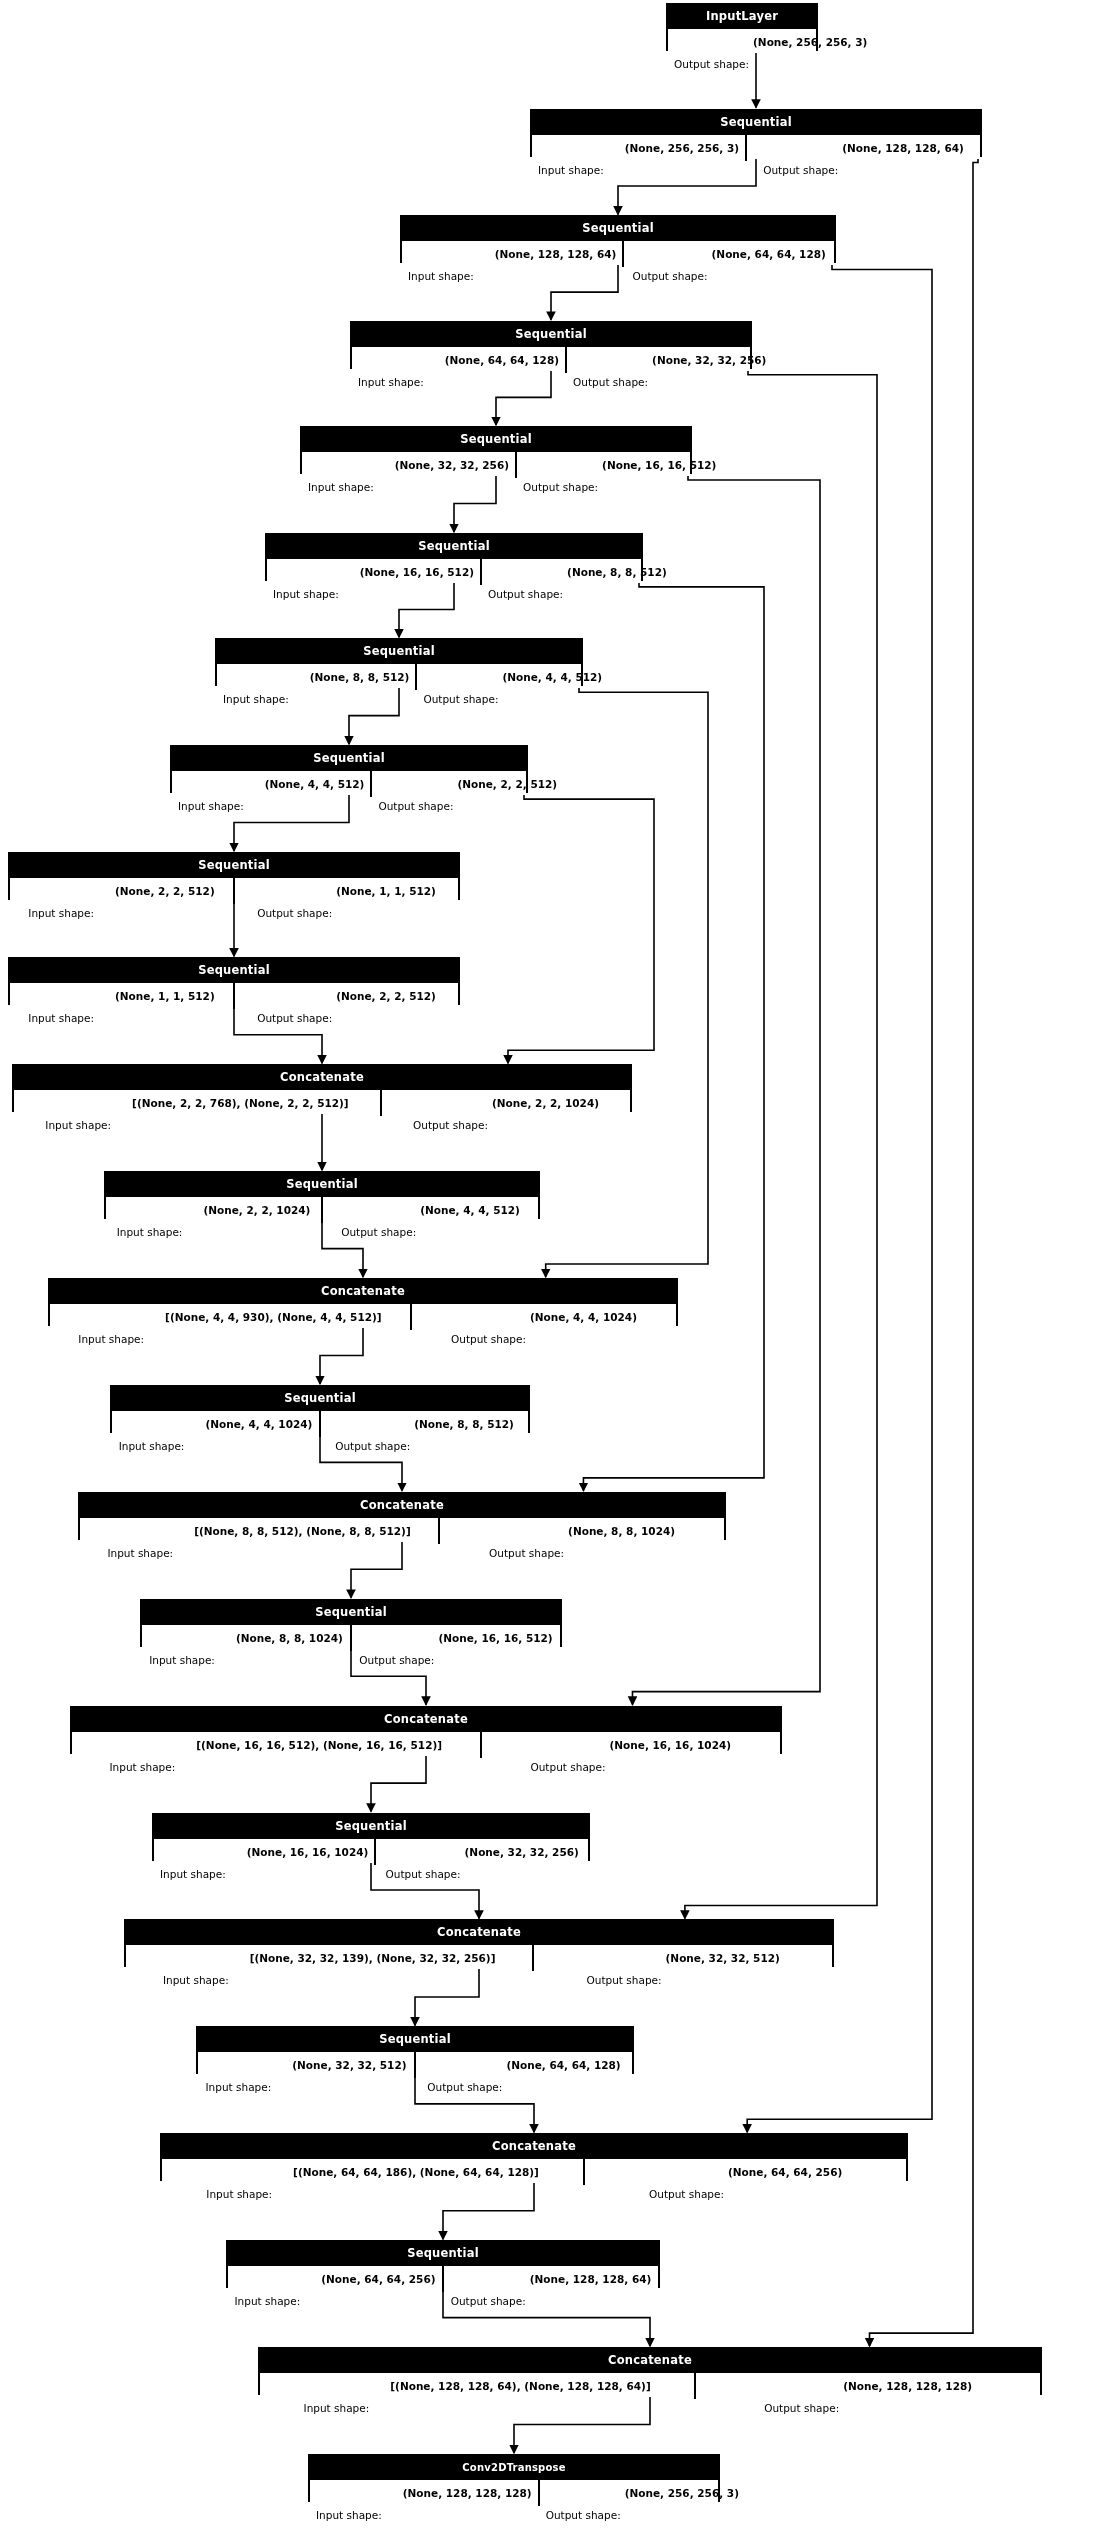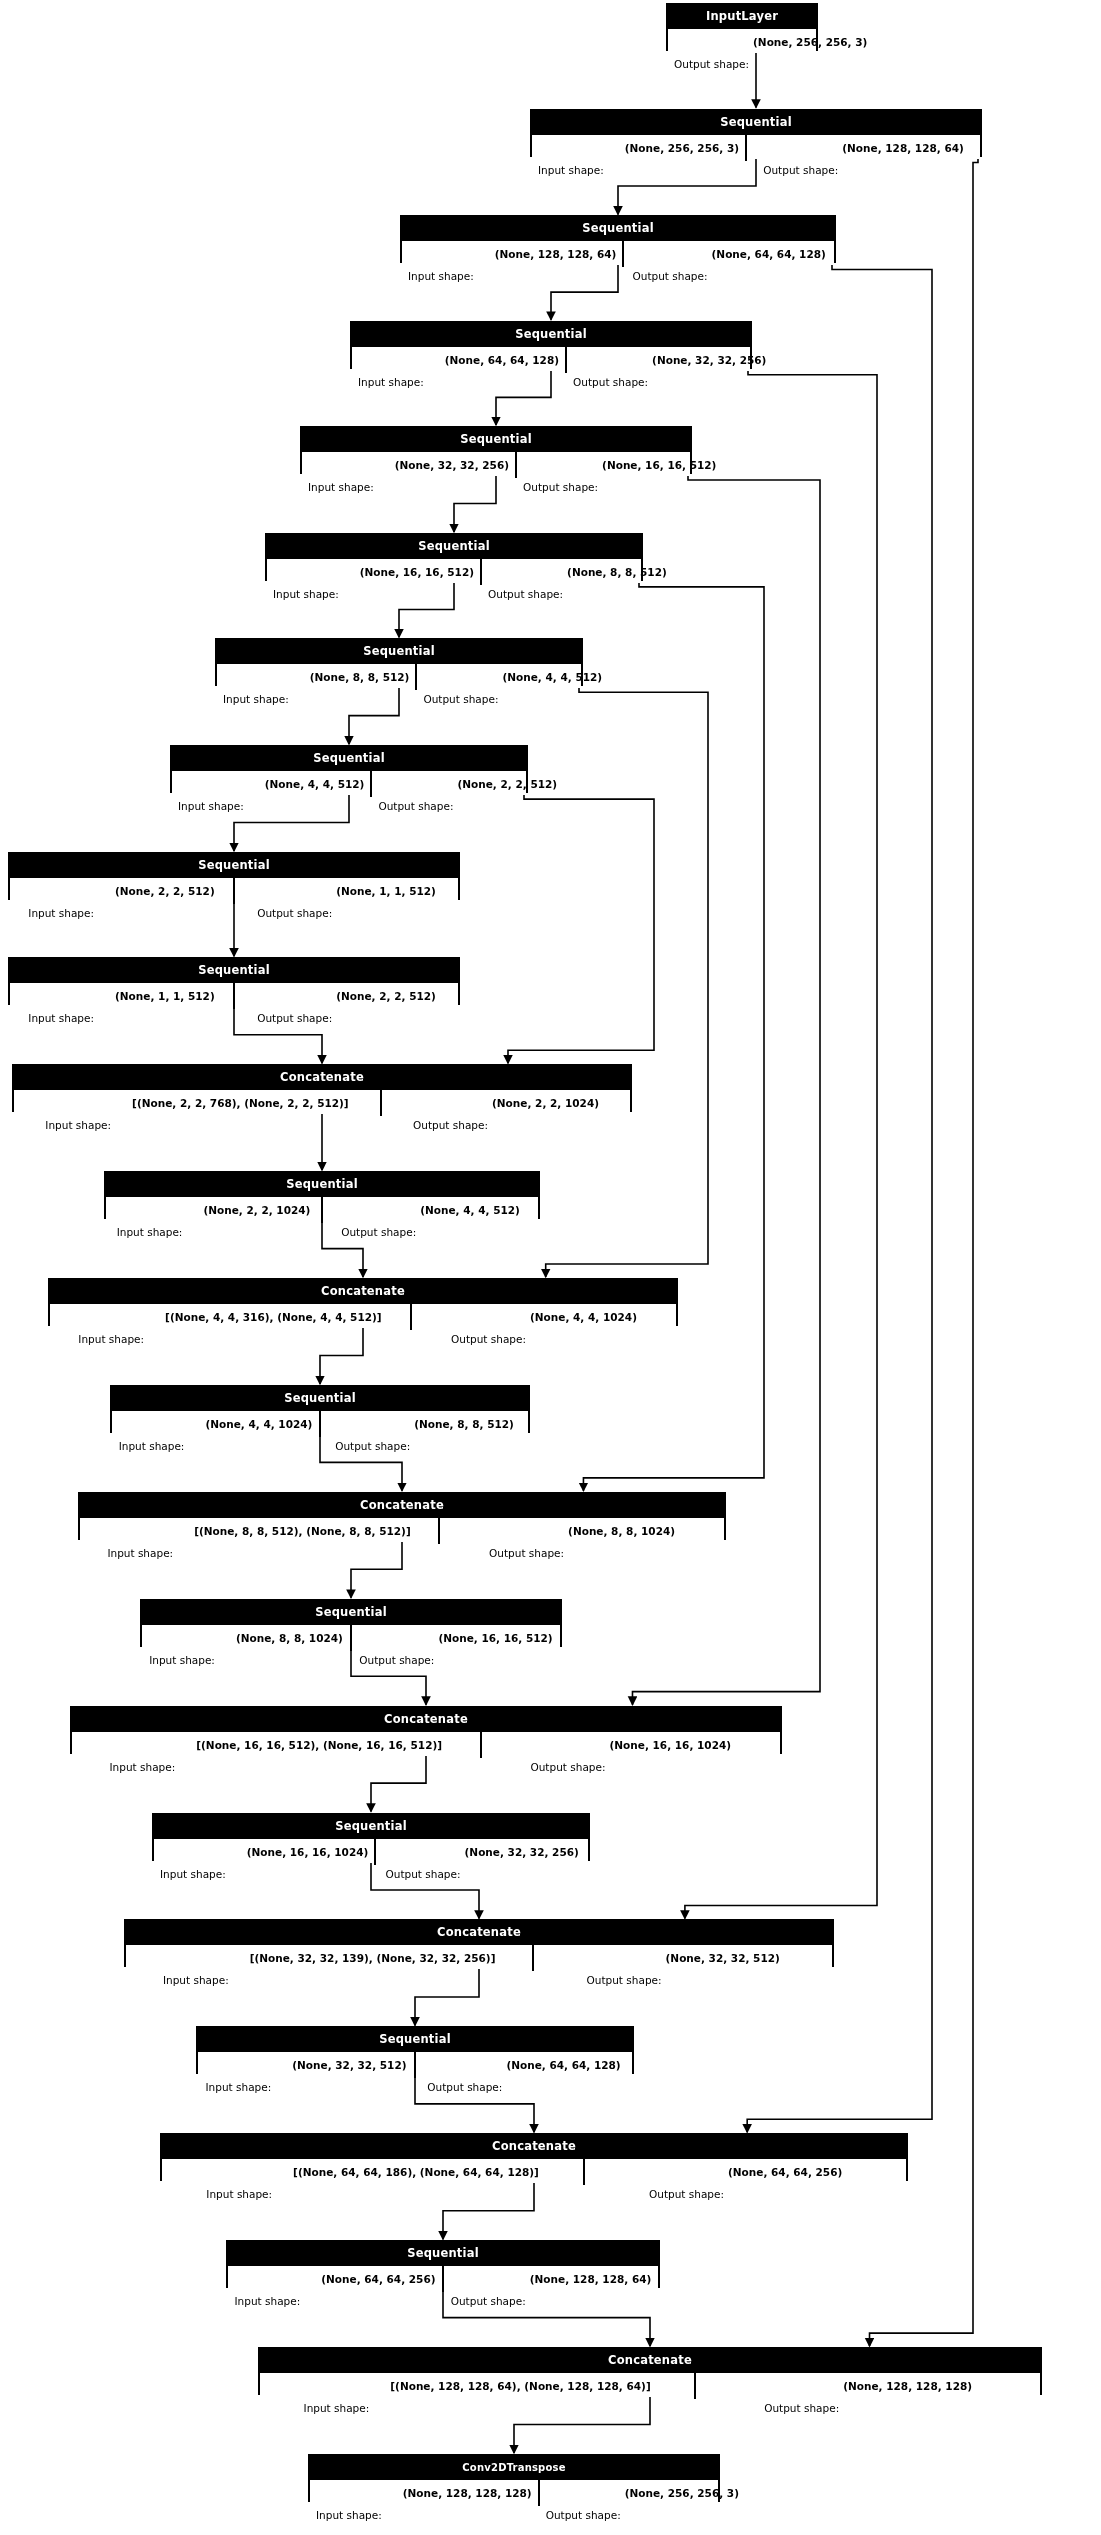--- a/index.html
+++ b/index.html
@@ -212,21 +212,21 @@
             <span class="lbl">Output shape:</span>
             <span class="val">(None, 4, 4, 512)</span>
           </div>
         </div>
       </div>
       <div class="node" style="left: 48px; top: 1278.03px; width: 630px; height: 48px;">
         <div class="node-title" style="height: 22px; font-size: 11.5px;">Concatenate</div>
         <div class="node-shapes" style="height: 26px; border-top: 2px solid rgb(0, 0, 0);">
           <div class="cell left" style="flex: 0.58 0 0px; height: 26px; font-size: 10.5px;">
             <span class="lbl">Input shape:</span>
-            <span class="val">[(None, 4, 4, 316), (None, 4, 4, 512)]</span>
+            <span class="val">[(None, 4, 4, 930), (None, 4, 4, 512)]</span>
           </div>
           <div class="cell" style="flex: 0.42 0 0px; height: 26px; font-size: 10.5px;">
             <span class="lbl">Output shape:</span>
             <span class="val">(None, 4, 4, 1024)</span>
           </div>
         </div>
       </div>
       <div class="node" style="left: 110px; top: 1384.94px; width: 420px; height: 48px;">
         <div class="node-title" style="height: 22px; font-size: 11.5px;">Sequential</div>
         <div class="node-shapes" style="height: 26px; border-top: 2px solid rgb(0, 0, 0);">

